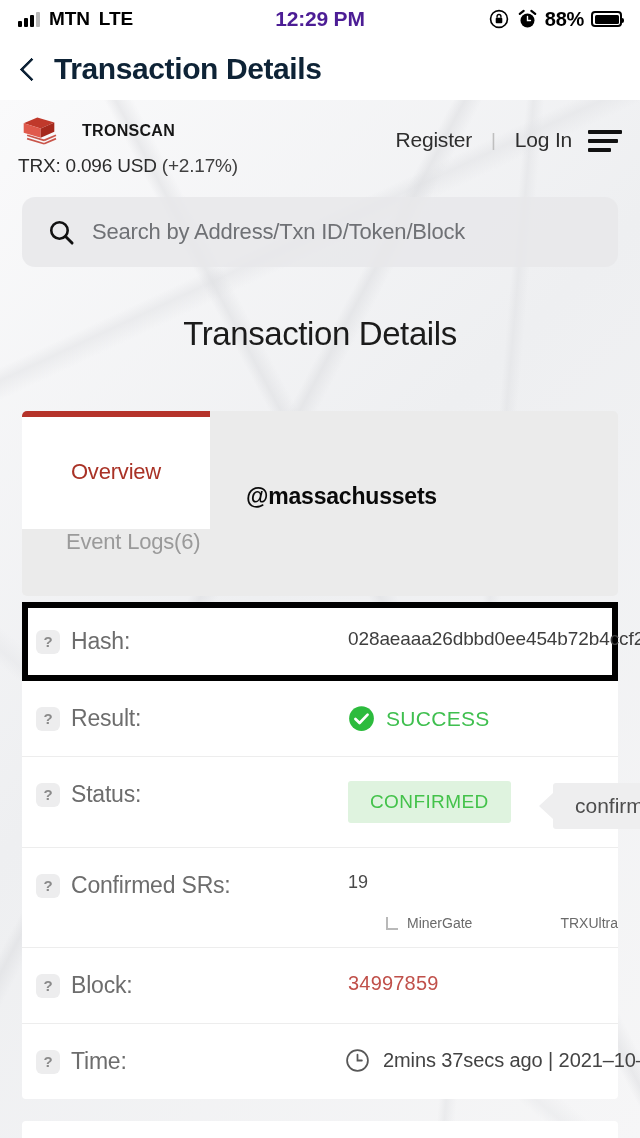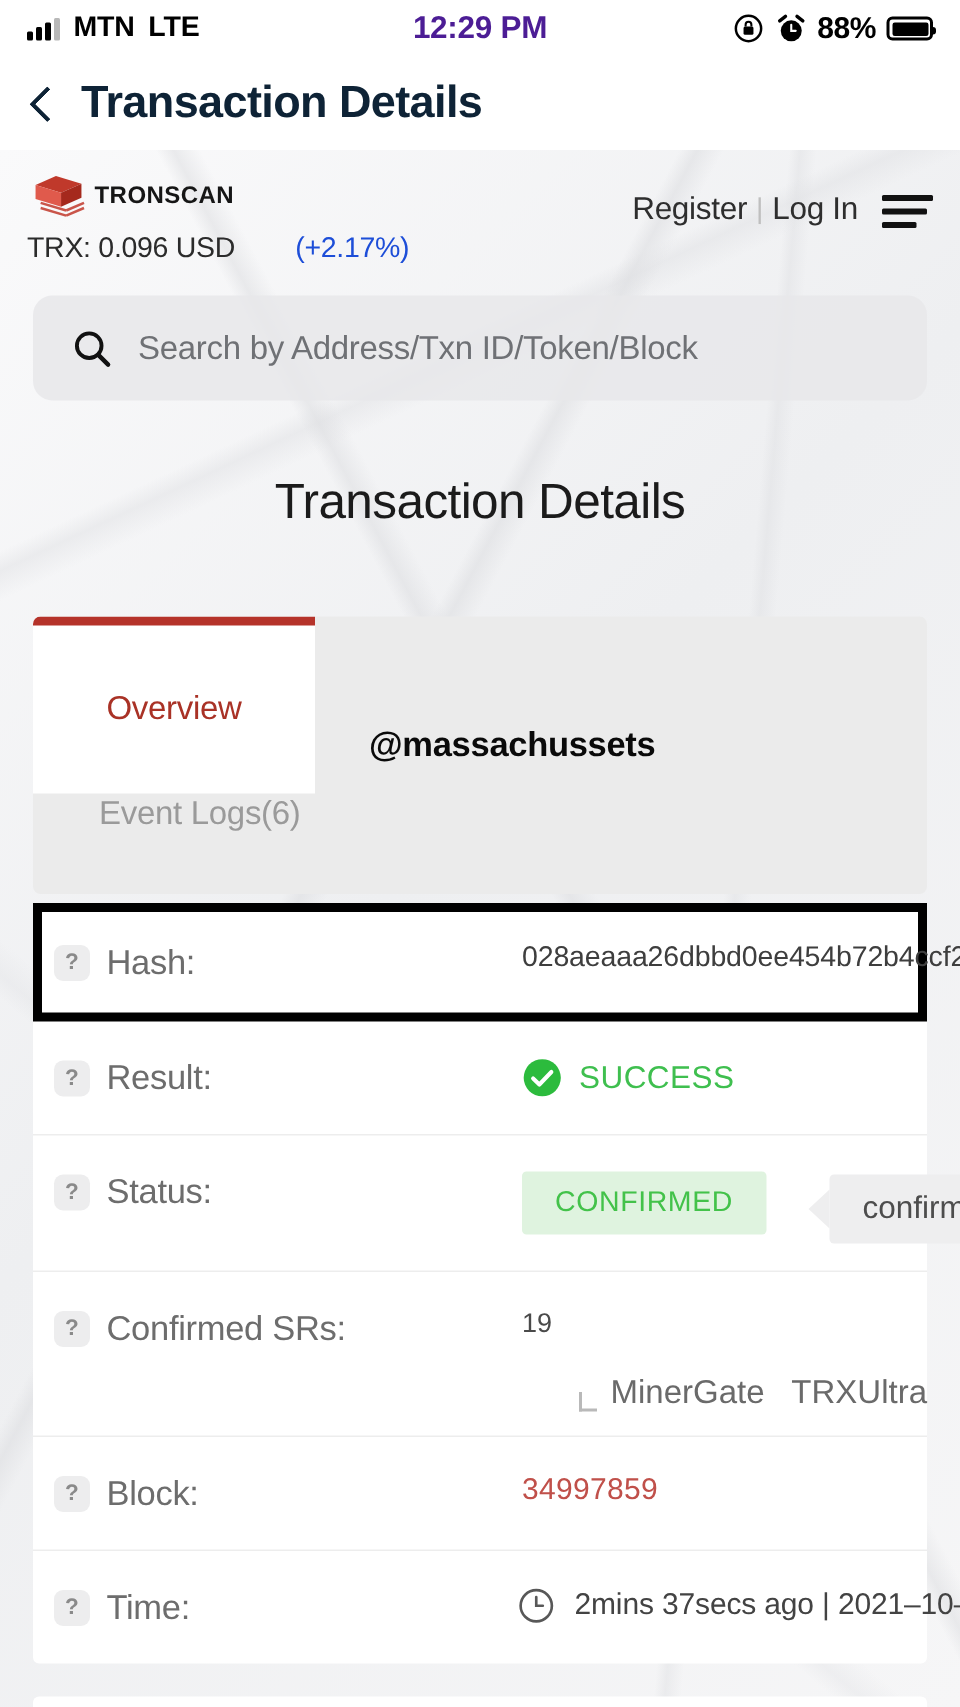--- a/index.html
+++ b/index.html
@@ -177,56 +177,56 @@
   
   .brandrow {
     padding: 14px 18px 0 18px;
     display: flex;
     align-items: flex-start;
   }
   .brand-left { flex: none; }
   .brand-logo-line {
     display: flex;
     align-items: center;
-    gap: 3px;
+    gap: 22px;
   }
   .logo-mark {
     width: 42px;
     height: 34px;
     flex: none;
   }
   .brand-word {
     font-size: 16px;
     font-weight: bold;
     color: #161616;
     letter-spacing: 0.3px;
   }
   .trx-line {
     margin-top: 7px;
     font-size: 19px;
     color: #2b2b2b;
     letter-spacing: -0.2px;
     white-space: nowrap;
   }
-  .trx-change { color: #1d4ed8; margin-left: 35px; }
+  .trx-change { color: #404040; }
 
   .brand-right {
     margin-left: auto;
     display: flex;
     align-items: center;
     gap: 16px;
     padding-top: 14px;
   }
   .auth-links {
     font-size: 21px;
     color: #2e2e2e;
     letter-spacing: -0.2px;
     display: flex;
     align-items: center;
-    gap: 6px;
+    gap: 19px;
   }
   .auth-links .sep {
     color: #bfbfbf;
     font-size: 19px;
   }
   .auth-links span[data-name] { cursor: pointer; }
   .hamburger {
     width: 34px;
     display: flex;
     flex-direction: column;
@@ -461,24 +461,24 @@
     color: #4a4a4a;
   }
   .srs-list {
     display: flex;
     align-items: center;
     margin-top: 22px;
     padding-left: 38px;
     gap: 0;
   }
   .sr-item {
-    font-size: 22px;
+    font-size: 14px;
     color: #6a6a6a;
     display: flex;
-    align-items: flex-end;
+    align-items: center;
     gap: 9px;
     white-space: nowrap;
   }
   .sr-item:first-child { width: 210px; }
   .corner-mark {
     display: inline-block;
     width: 12px;
     height: 13px;
     border-left: 2px solid #b9b9b9;
     border-bottom: 2px solid #b9b9b9;

